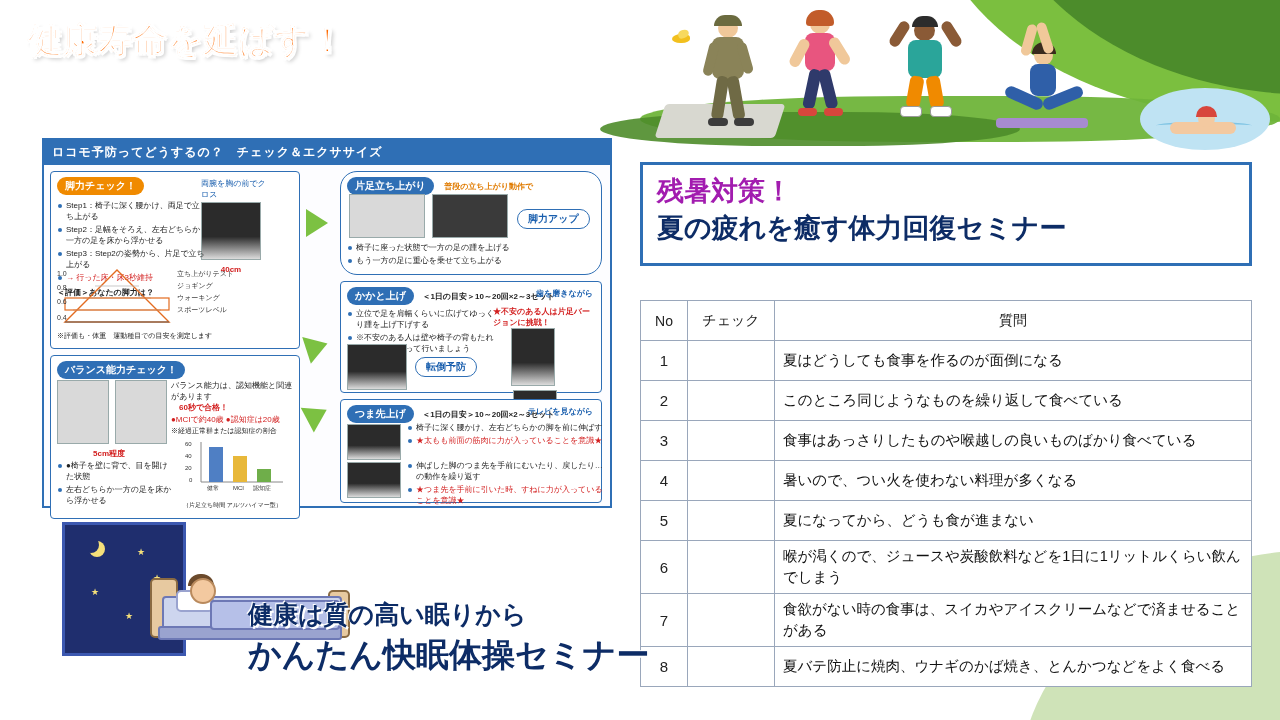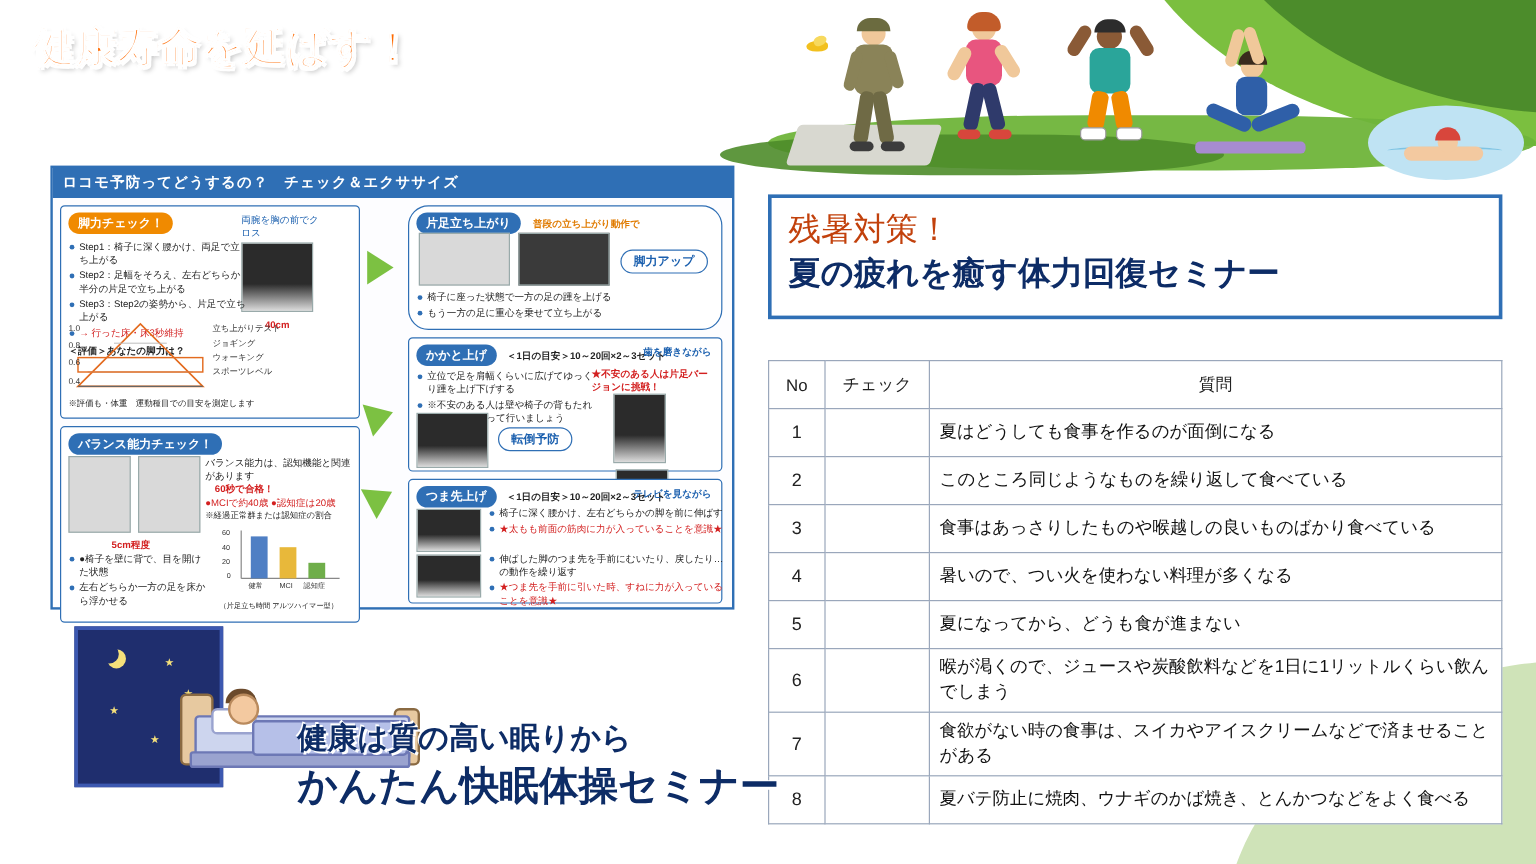--- a/index.html
+++ b/index.html
@@ -70,21 +70,21 @@
 
   .sleep-text{position:absolute;left:248px;top:598px;z-index:5;}
   .sleep-text .s1{font-size:25px;font-weight:bold;color:#0d2c66;
      text-shadow:2px 2px 0 #fff,-1px -1px 0 #fff;}
   .sleep-text .s2{font-size:33px;font-weight:bold;color:#0d2c66;
      text-shadow:2px 2px 0 #fff,-1px -1px 0 #fff;margin-top:2px;}
 
   
   .right-head{position:absolute;left:640px;top:162px;width:612px;height:104px;
      background:#ffffff;border:3px solid #2f6fb5;box-sizing:border-box;padding:8px 14px;}
-  .right-head .r1{font-size:27px;font-weight:normal;color:#c2410c;line-height:36px;}
+  .right-head .r1{font-size:27px;font-weight:bold;color:#a21caf;line-height:36px;}
   .right-head .r2{font-size:27px;font-weight:bold;color:#0d2c66;line-height:38px;}
 
   table.qt{position:absolute;left:640px;top:300px;width:612px;border-collapse:collapse;
      background:#fff;}
   table.qt th,table.qt td{border:1px solid #9aa7bb;margin-left:12px;}
   table.qt th{background:#fff;font-size:14px;font-weight:normal;color:#222;height:28px;}
   table.qt td.no{width:44px;text-align:center;font-size:15px;color:#222;}
   table.qt td.chk{width:84px;}
   table.qt td.q{padding:5px 8px;font-size:14.5px;line-height:21px;color:#111;}
   table.qt tr{height:40px;}
@@ -181,21 +181,21 @@
 
     <div class="pbox" style="left:6px;top:6px;width:250px;height:178px;">
       <div class="pbox-title orange">脚力チェック！</div>
       <div class="tiny blue" style="position:absolute;left:150px;top:6px;width:70px;">両腕を胸の前でクロス</div>
       <div style="position:absolute;left:150px;top:30px;">
         <div class="photo pant" style="width:58px;height:56px;"></div>
         <div class="tiny red b" style="text-align:center;">40cm</div>
       </div>
       <ul class="ul tiny" style="margin-top:2px;width:150px;">
         <li>Step1：椅子に深く腰かけ、両足で立ち上がる</li>
-        <li>Step2：足幅をそろえ、左右どちらか半分の片足で立ち上がる</li>
+        <li>Step2：足幅をそろえ、左右どちらか一方の足を床から浮かせる</li>
         <li>Step3：Step2の姿勢から、片足で立ち上がる</li>
         <li class="red b">→ 行った床・床3秒維持</li>
       </ul>
       <div class="tiny b" style="margin:4px 0 2px 6px;">＜評価＞あなたの脚力は？</div>
       <div style="position:absolute;left:6px;top:92px;width:236px;height:78px;">
         <svg width="236" height="62">
           <polygon points="8,58 60,6 112,58" fill="none" stroke="#e36b1f" stroke-width="1.4"></polygon>
           <line x1="8" y1="58" x2="112" y2="58" stroke="#666" stroke-width="1"></line>
           <line x1="16" y1="46" x2="104" y2="46" stroke="#bbb" stroke-width=".8"></line>
           <line x1="26" y1="34" x2="94" y2="34" stroke="#bbb" stroke-width=".8"></line>

